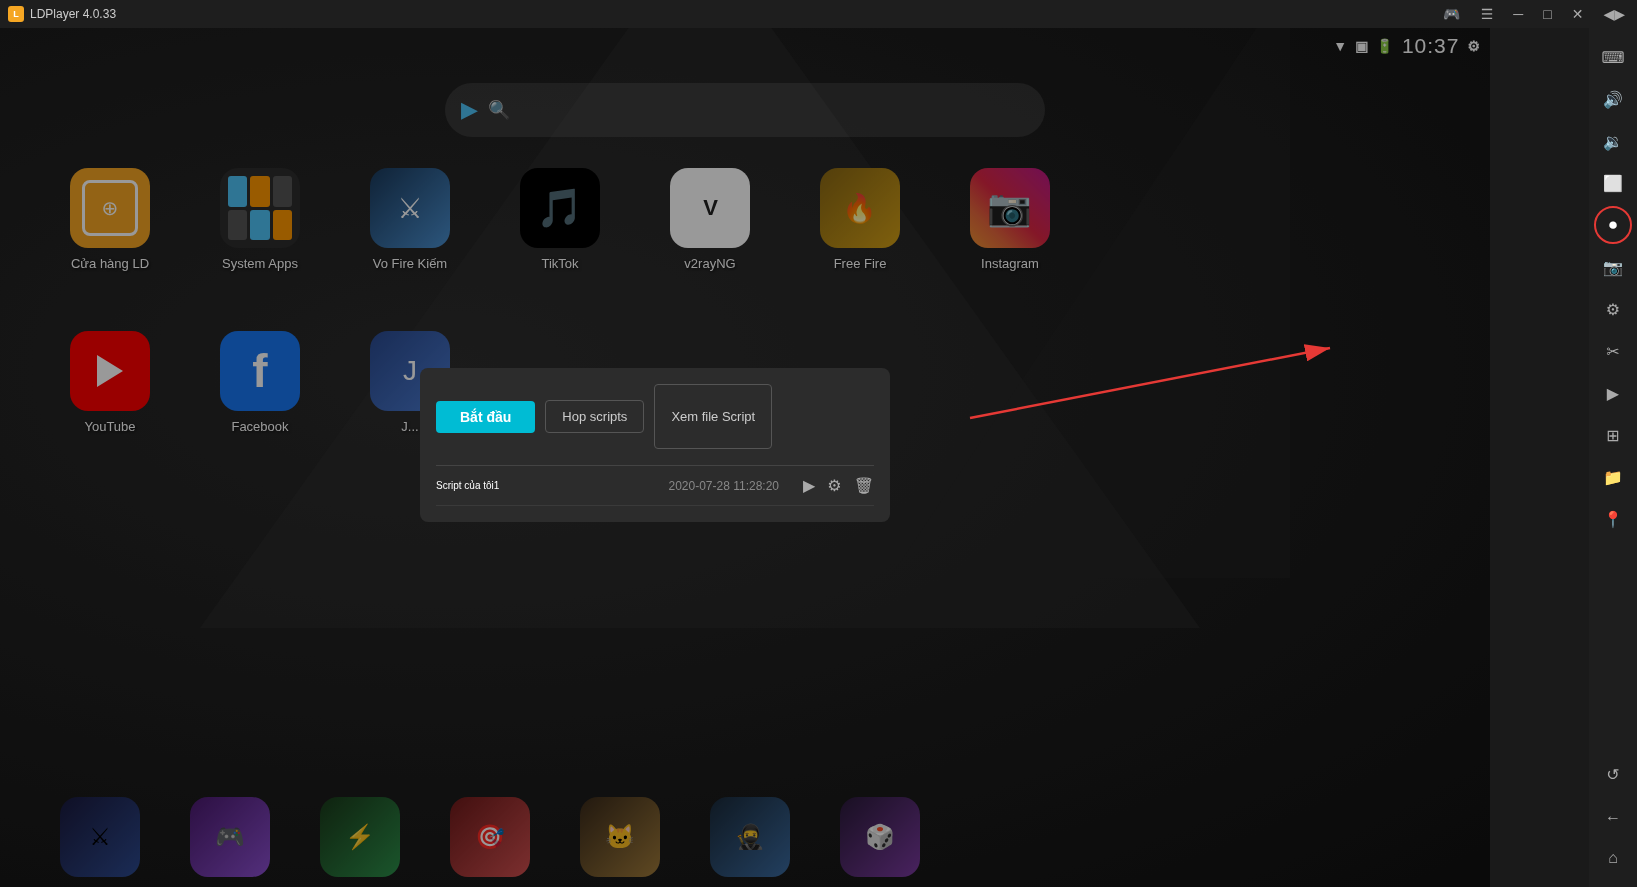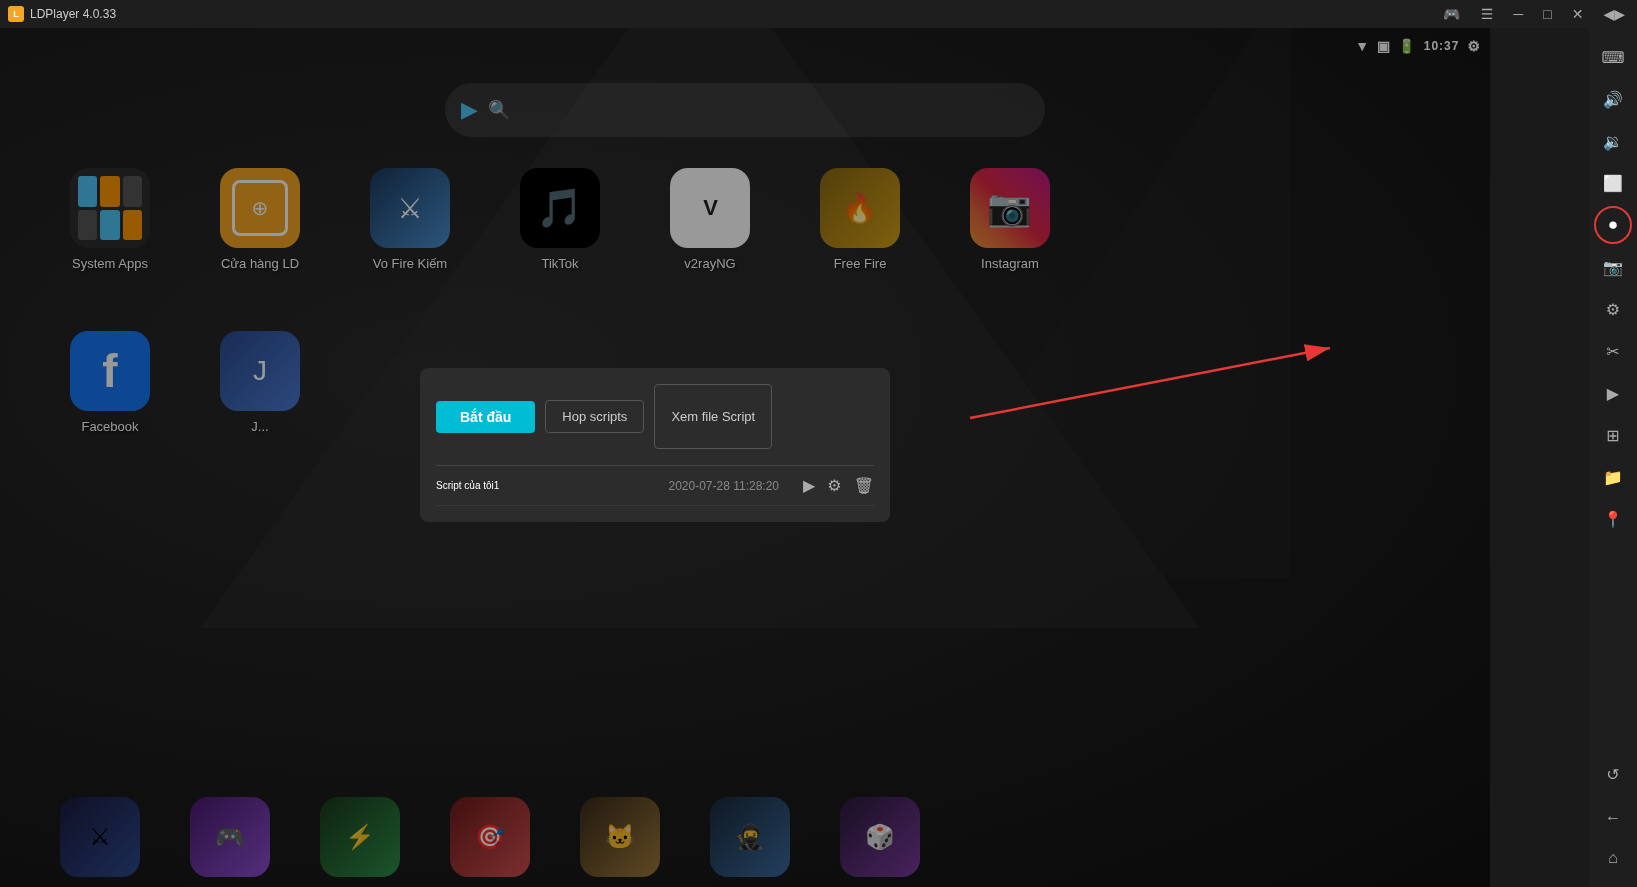--- a/index.html
+++ b/index.html
@@ -86,21 +86,21 @@
       top: 0; right: 10px;
       height: 36px;
       display: flex;
       align-items: center;
       gap: 8px;
       color: white;
       font-size: 13px;
       font-weight: bold;
     }
     .status-icon { font-size: 14px; color: white; }
-    .time-display { font-size: 12px; font-weight: bold; letter-spacing: 1px; }
+    .time-display { font-size: 21px; font-weight: normal; letter-spacing: 1px; }
 
     
     #search-bar {
       position: absolute;
       top: 55px;
       left: 50%;
       transform: translateX(-50%);
       width: 600px;
       height: 54px;
       background: rgba(255,255,255,0.1);
@@ -493,43 +493,43 @@
     <span class="status-icon">⚙</span>
   </div>
 
   <div id="search-bar">
     <span class="play-icon">▶</span>
     <span class="search-icon">🔍</span>
   </div>
 
   <div id="app-grid">
     <div class="app-row">
+
+      <div class="app-item">
+        <div class="app-icon icon-ld">
+          <div class="ld-icon-inner"></div>
+        </div>
+        <span class="app-label">Cửa hàng LD</span>
+      </div>
 
       <div class="app-item">
         <div class="app-icon icon-system">
           <div class="system-grid">
             <div class="sys-dot blue"></div>
             <div class="sys-dot orange"></div>
             <div class="sys-dot"></div>
             <div class="sys-dot"></div>
             <div class="sys-dot blue"></div>
             <div class="sys-dot orange"></div>
           </div>
         </div>
         <span class="app-label">System Apps</span>
       </div>
 
       <div class="app-item">
-        <div class="app-icon icon-ld">
-          <div class="ld-icon-inner"></div>
-        </div>
-        <span class="app-label">Cửa hàng LD</span>
-      </div>
-
-      <div class="app-item">
         <div class="app-icon icon-vdk" style="background: linear-gradient(135deg, #1a3a5c, #4a8fcf); display:flex; align-items:center; justify-content:center; color:white; font-size:28px;">⚔</div>
         <span class="app-label">Vo Fire Kiếm</span>
       </div>
 
       <div class="app-item">
         <div class="app-icon icon-tiktok" style="display:flex;align-items:center;justify-content:center;font-size:38px;">🎵</div>
         <span class="app-label">TikTok</span>
       </div>
 
       <div class="app-item">
@@ -546,20 +546,26 @@
 
       <div class="app-item">
         <div class="app-icon icon-instagram" style="display:flex;align-items:center;justify-content:center;font-size:36px;">📷</div>
         <span class="app-label">Instagram</span>
       </div>
 
     </div>
 
     <div class="app-row">
 
+      <div class="app-item">
+        <div class="app-icon icon-youtube" style="display:flex;align-items:center;justify-content:center;">
+          <div class="yt-play"></div>
+        </div>
+        <span class="app-label">YouTube</span>
+      </div>
 
       <div class="app-item">
         <div class="app-icon icon-facebook" style="display:flex;align-items:center;justify-content:center;font-size:46px;font-weight:900;">f</div>
         <span class="app-label">Facebook</span>
       </div>
 
       <div class="app-item">
         <div class="app-icon" style="background:linear-gradient(135deg,#2a4a8f,#4a7acf);display:flex;align-items:center;justify-content:center;font-size:28px;color:white;border-radius:18px;">J</div>
         <span class="app-label">J...</span>
       </div>

